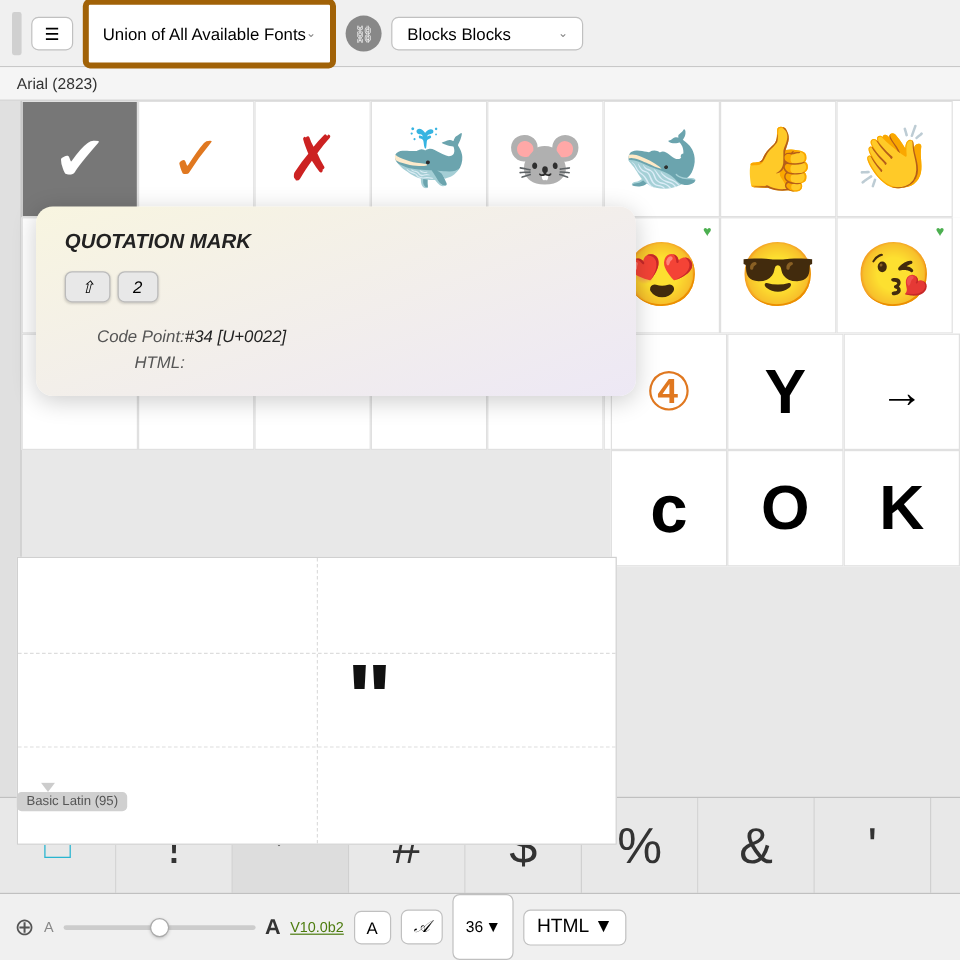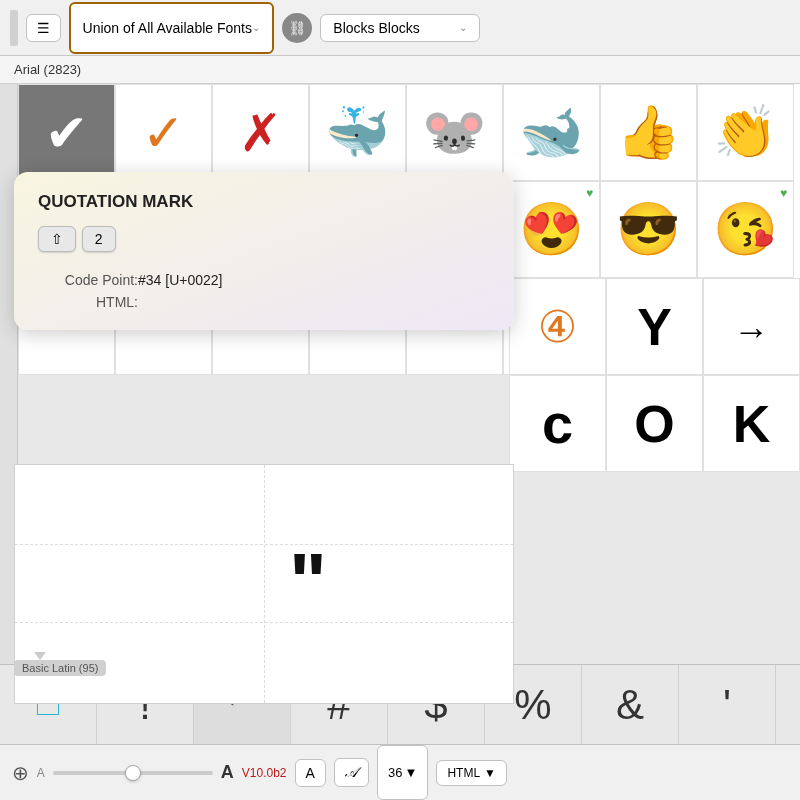--- a/index.html
+++ b/index.html
@@ -30,21 +30,21 @@
       cursor: pointer;
       font-size: 14px;
       display: flex;
       align-items: center;
       gap: 4px;
     }
     .font-selector {
       display: flex;
       align-items: center;
       background: white;
-      border: 2px solid #a16207;
+      border: 5px solid #a16207;
       border-radius: 6px;
       padding: 16px 12px;
       font-size: 14px;
       min-width: 200px;
       justify-content: space-between;
       cursor: pointer;
     }
     .link-btn {
       background: #888;
       border-radius: 50%;
@@ -141,28 +141,29 @@
       font-size: 44px;
       font-weight: normal;
     }
     .char-cell.arrow {
       font-size: 36px;
     }
 
     
     .tooltip-popup {
       position: absolute;
-      left: 14px;
+      left: 30px;
       top: 88px;
       width: 500px;
       background: linear-gradient(160deg, #f8f5e0 0%, #ede8f5 100%);
       border-radius: 14px;
       padding: 20px 24px;
       box-shadow: 0 4px 20px rgba(0,0,0,0.2);
       z-index: 100;
+      font-style: italic;
     }
     .tooltip-title {
       font-size: 17px;
       font-weight: bold;
       color: #222;
       margin-bottom: 14px;
     }
     .tooltip-keys {
       display: flex;
       gap: 6px;
@@ -281,21 +282,22 @@
       transform: translate(-50%, -50%);
       width: 16px;
       height: 16px;
       background: white;
       border: 1px solid #aaa;
       border-radius: 50%;
       box-shadow: 0 1px 3px rgba(0,0,0,0.2);
     }
     .version-label {
       font-size: 12px;
-      color: #b91c1c;
+      color: #4d7c0f;
+      text-decoration: underline;
     }
     .bottom-font-btn {
       background: white;
       border: 1px solid #c0c0c0;
       border-radius: 6px;
       padding: 5px 10px;
       font-size: 14px;
       cursor: pointer;
     }
     .bottom-italic-btn {
@@ -316,21 +318,21 @@
       cursor: pointer;
       display: flex;
       align-items: center;
       gap: 2px;
     }
     .format-selector {
       background: white;
       border: 1px solid #c0c0c0;
       border-radius: 6px;
       padding: 5px 10px;
-      font-size: 12px;
+      font-size: 16px;
       cursor: pointer;
       display: flex;
       align-items: center;
       gap: 4px;
     }
   </style>
 </head>
 <body>
 
 <div class="toolbar">

